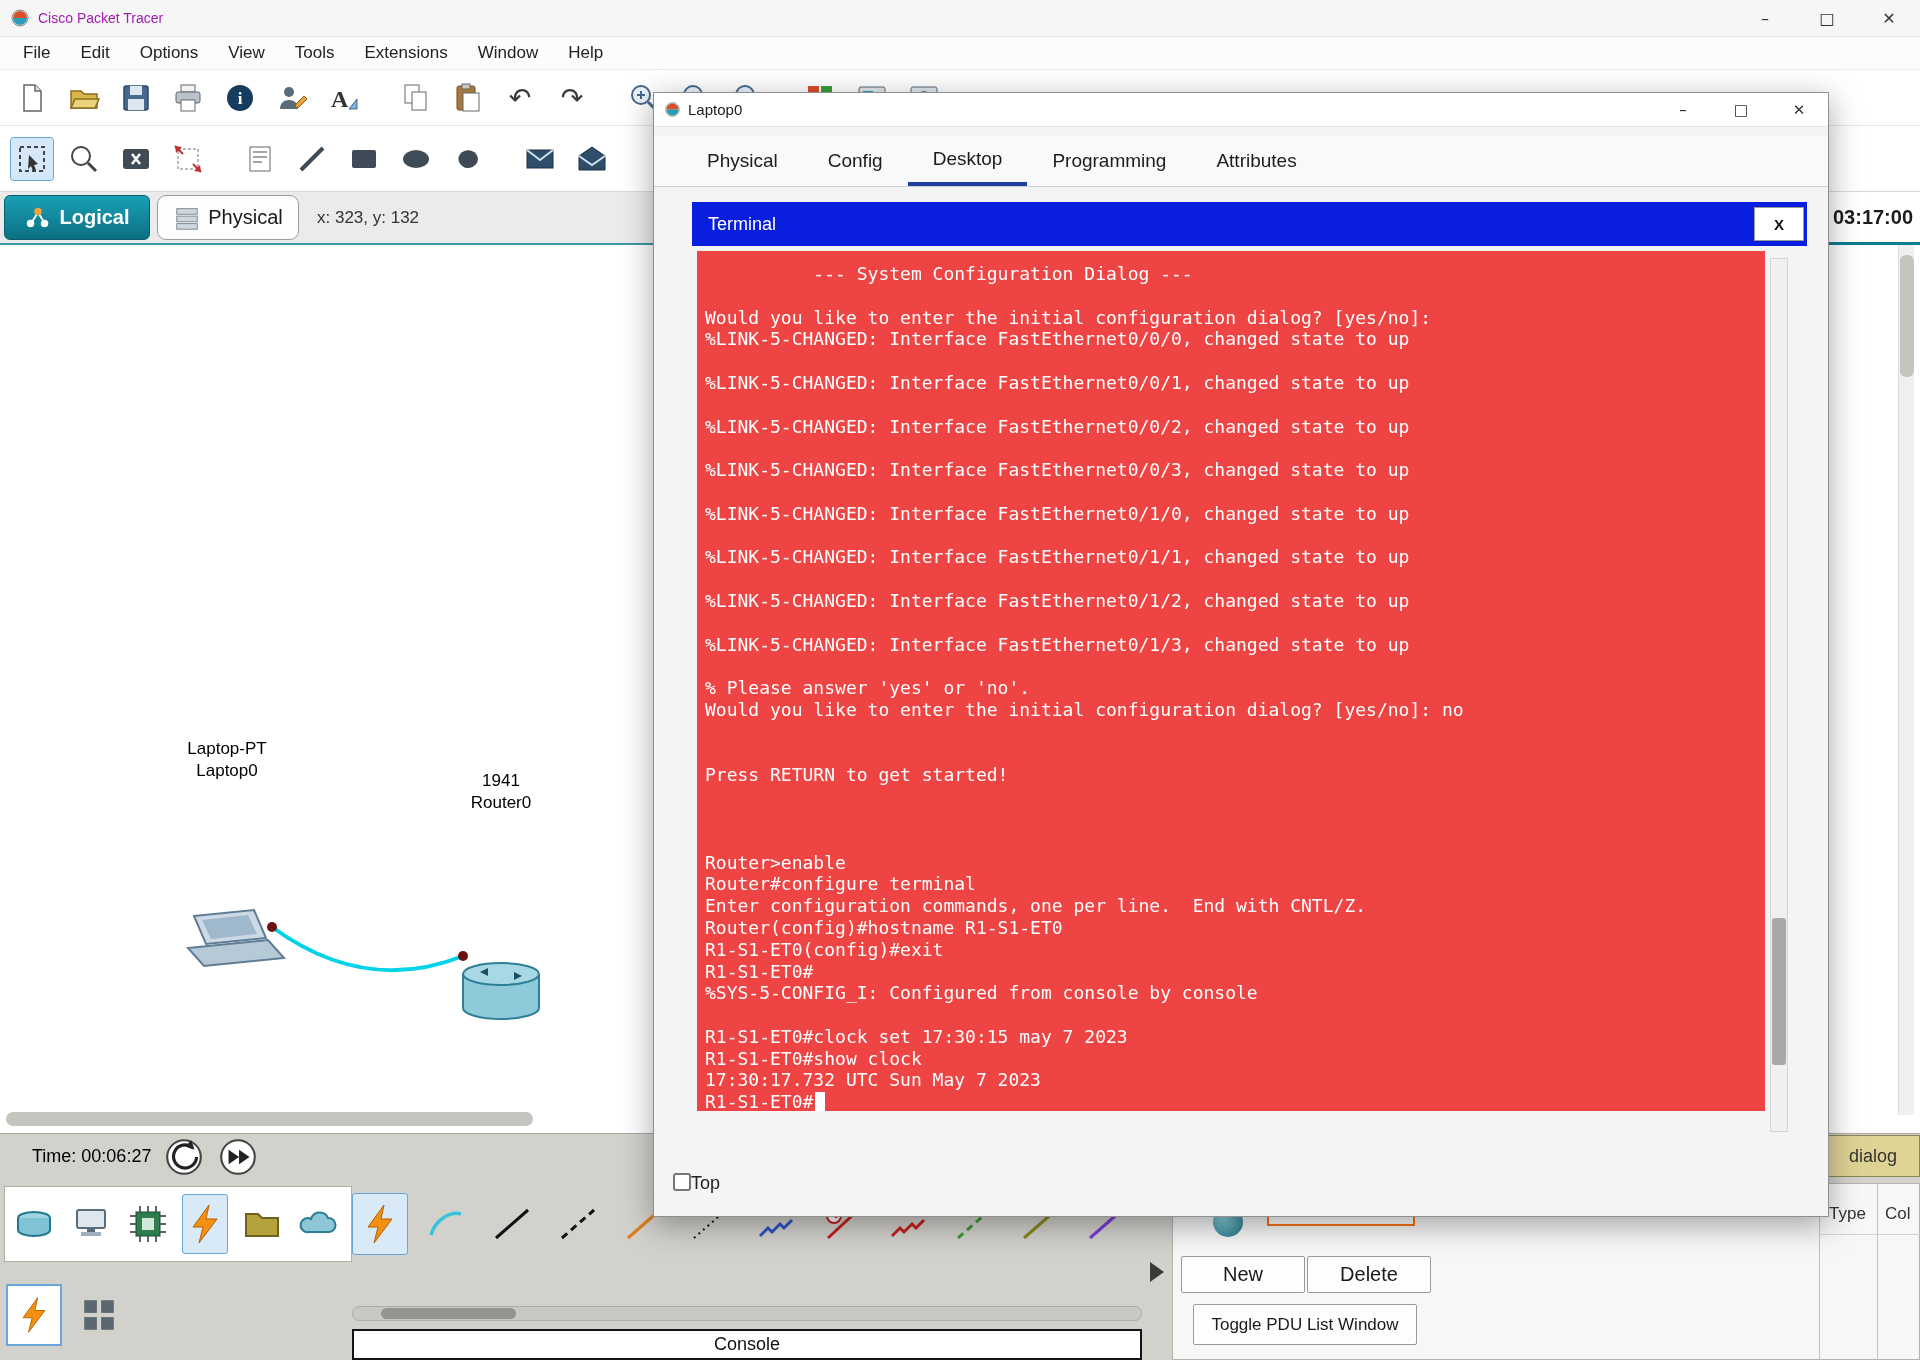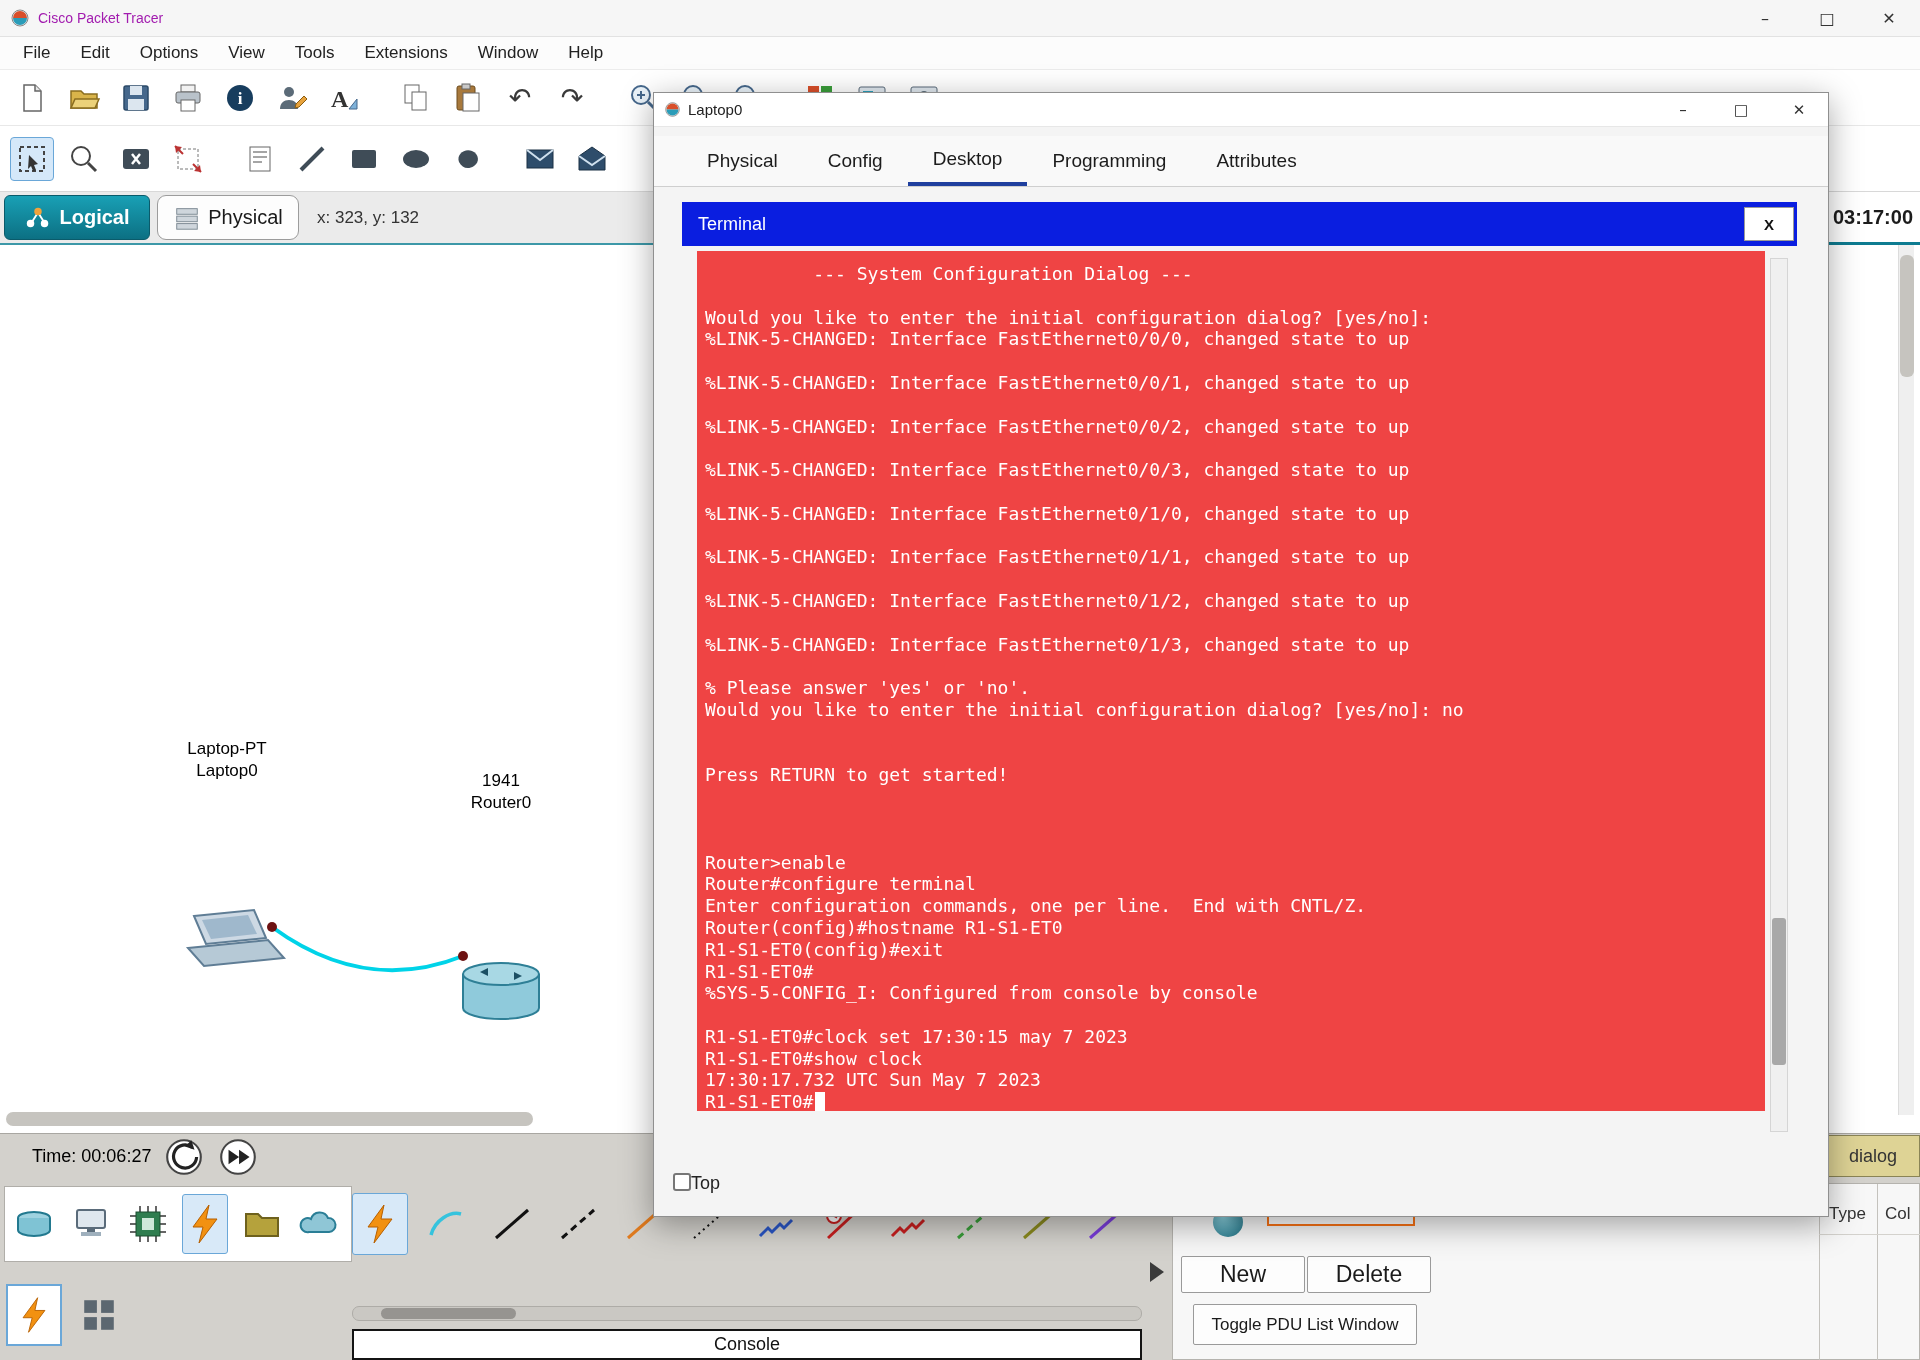--- a/index.html
+++ b/index.html
@@ -58,35 +58,35 @@
   .cicon{width:56px;height:62px;margin-right:10px;display:flex;align-items:center;justify-content:center;border-radius:3px}
   .cicon svg{width:44px;height:44px}
   .cicon.sel{background:#d8e9f8;border:1px solid #6aa7d8}
   .mid-scroll{position:absolute;left:352px;top:127px;width:790px;height:15px;background:#cac8c3;border:1px solid #aeaca7;border-radius:7px}
   .mid-thumb{position:absolute;left:28px;top:1px;width:135px;height:11px;background:#969490;border-radius:6px}
   .console-bar{position:absolute;left:352px;top:150px;width:790px;height:31px;background:#fff;border:2px solid #141414;display:flex;align-items:center;justify-content:center;font-size:18px;color:#111}
   .right-panel{position:absolute;left:1172px;top:4px;width:748px;height:177px;background:#f7f7f7;border:1px solid #b5b3ae}
   .expander{position:absolute;left:1150px;top:83px;width:0;height:0;border-top:10px solid transparent;border-bottom:10px solid transparent;border-left:14px solid #3a3a3a}
   .sphere{position:absolute;left:40px;top:23px;width:30px;height:30px;border-radius:50%;background:radial-gradient(circle at 10px 9px,#8fd8e6,#1b6b7d)}
   .scenario-select{position:absolute;left:94px;top:9px;width:148px;height:33px;background:#fff;border:2px solid #f97316;display:flex;justify-content:space-between;padding:0 8px;font-size:17px;color:#222}
-  .pbtn{position:absolute;height:37px;background:#fdfdfd;border:1px solid #9a9a9a;border-radius:2px;display:flex;align-items:center;justify-content:center;font-size:23px;color:#1a1a1a}
+  .pbtn{position:absolute;height:37px;background:#fdfdfd;border:1px solid #9a9a9a;border-radius:2px;display:flex;align-items:center;justify-content:center;font-size:20px;color:#1a1a1a}
   .pdu-divider{position:absolute;top:0;height:177px;border-left:1px solid #c4c2bd}
   .pdu-header{position:absolute;top:20px;font-size:17px;color:#333}
   .pdu-hline{position:absolute;left:646px;top:50px;width:102px;border-top:1px solid #d4d2cd}
 
   
   .dialog{position:absolute;left:653px;top:92px;width:1176px;height:1125px;background:#f4f4f4;border:1px solid #8f8f8f;box-shadow:0 8px 30px rgba(0,0,0,.35);z-index:30}
   .dlg-titlebar{position:absolute;left:0;top:0;width:100%;height:34px;background:#ffffff;border-bottom:1px solid #e7e7e7;display:flex;align-items:center;padding-left:10px}
   .dlg-title{font-size:15px;color:#222;margin-left:7px}
   .dlg-controls{position:absolute;right:0;top:0;height:34px;display:flex}
   .dlg-btn{width:58px;height:34px;display:flex;align-items:center;justify-content:center;font-family:"DejaVu Sans",sans-serif;font-size:15px;color:#333}
   .dlg-tabs{position:absolute;left:0;top:43px;width:100%;height:51px;background:#f9f9f9;border-bottom:1px solid #cfcfcf;display:flex;align-items:stretch;padding-left:28px}
   .dlg-tab{padding:0 25px;display:flex;align-items:center;font-size:19px;color:#1c1c1c}
   .dlg-tab.active{border-bottom:4px solid #1f3f9e}
-  .term-header{position:absolute;left:28px;top:109px;width:1115px;height:44px;background:#0a1ee0;display:flex;align-items:center;color:#fff;font-size:18px;padding-left:16px}
+  .term-header{position:absolute;left:38px;top:109px;width:1115px;height:44px;background:#0a1ee0;display:flex;align-items:center;color:#fff;font-size:18px;padding-left:16px}
   .term-close{position:absolute;right:3px;top:5px;width:50px;height:34px;background:#fff;border:1px solid #9a9a9a;display:flex;align-items:center;justify-content:center;color:#111;font-size:15px;font-weight:bold}
   .term-screen{position:absolute;left:43px;top:158px;width:1068px;height:860px;background:#ef4444;overflow:hidden}
   .term-screen pre{font-family:"DejaVu Sans Mono",monospace;font-size:18px;line-height:21.8px;color:#ffffff;padding:12px 8px;white-space:pre}
   .term-screen pre::after{content:"";display:inline-block;width:10px;height:19px;background:#fff;margin-left:2px;vertical-align:-3px}
   .term-scroll{position:absolute;left:1116px;top:165px;width:18px;height:874px;background:#f0f0f0;border:1px solid #d5d5d5}
   .term-thumb{position:absolute;left:1px;top:659px;width:14px;height:147px;background:#a8a8a8;border-radius:3px}
   .top-check{position:absolute;left:19px;top:1080px;display:flex;align-items:flex-start;gap:0}
   .checkbox{width:18px;height:18px;background:#fff;border:2px solid #777;border-radius:3px}
   .top-label{font-size:18px;color:#222}
 </style>

